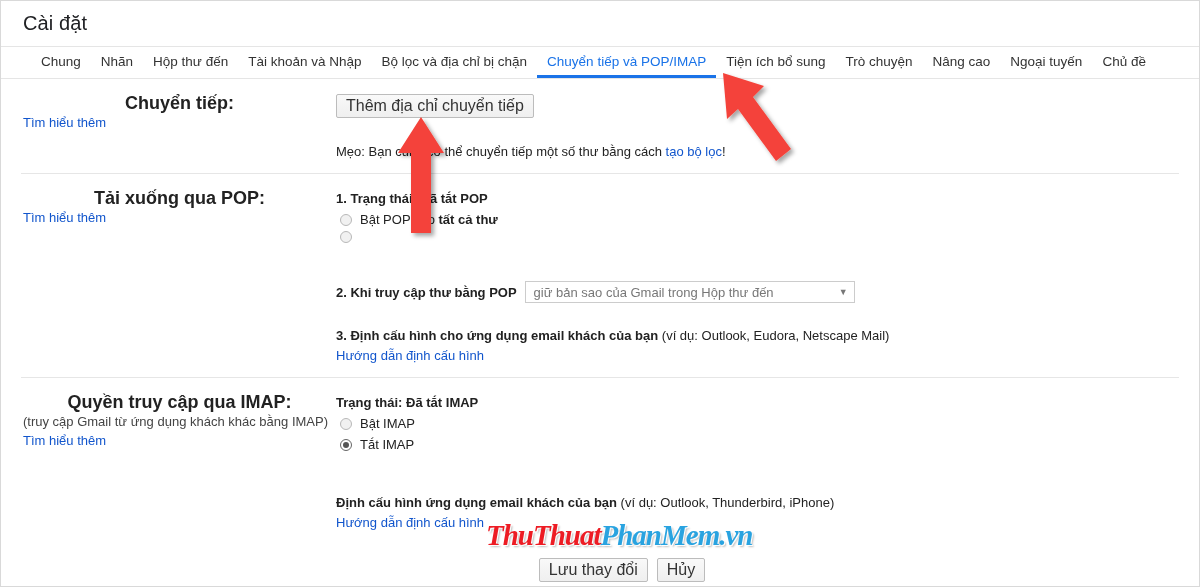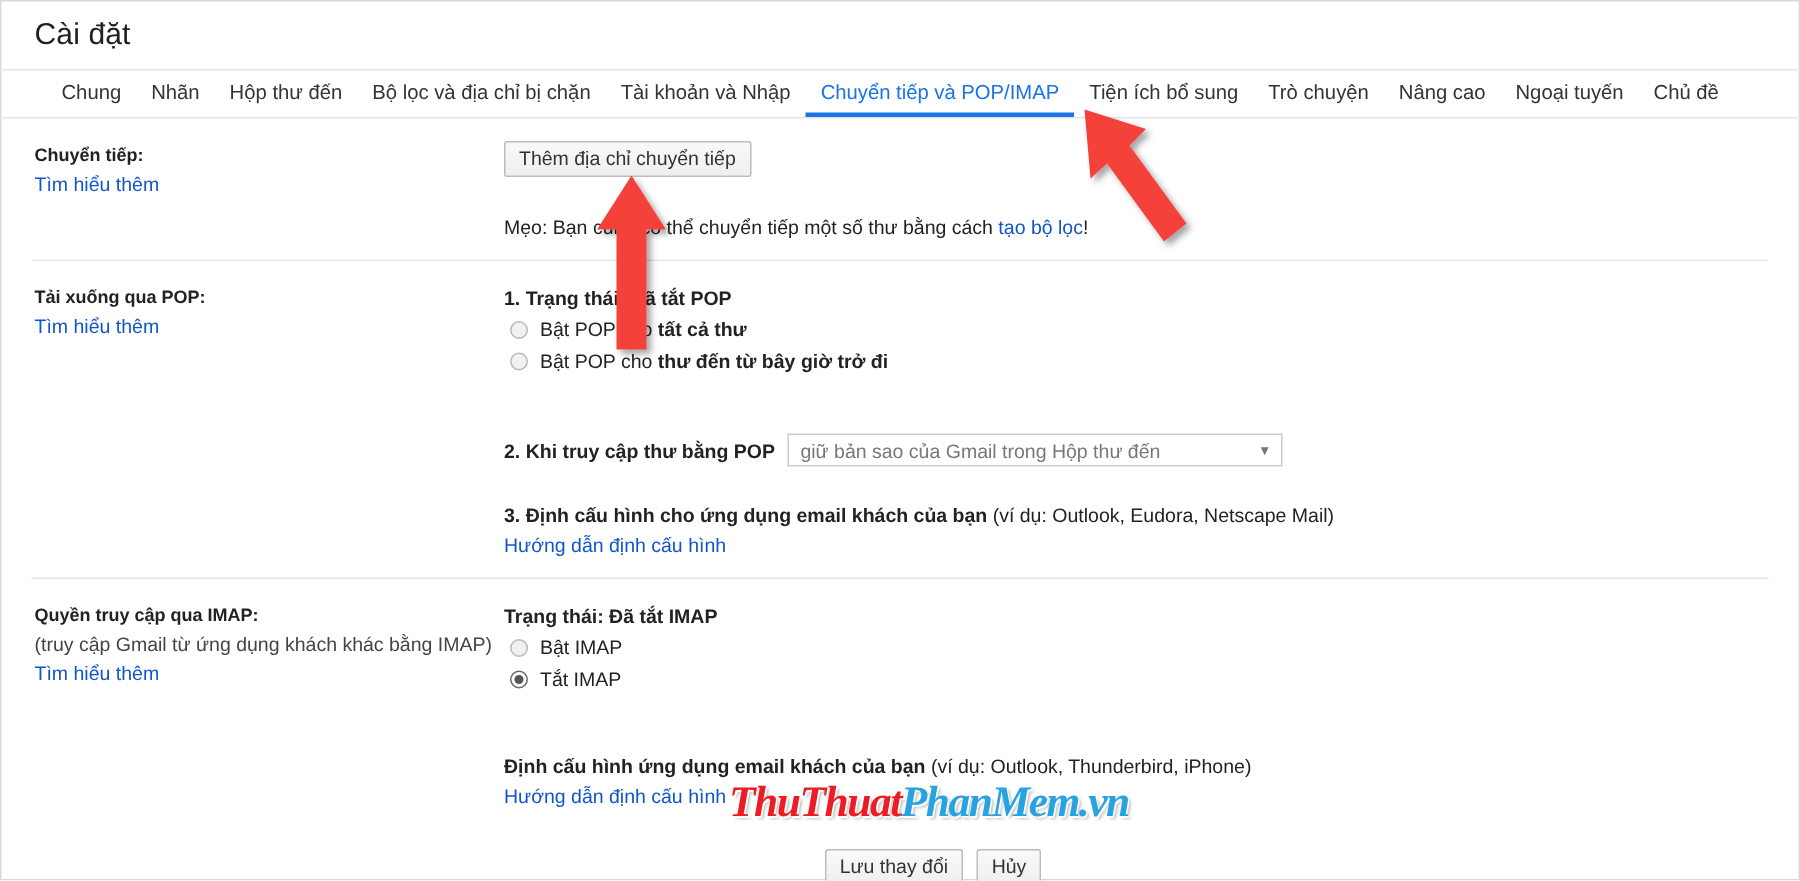--- a/index.html
+++ b/index.html
@@ -84,41 +84,42 @@
     flex: 0 0 313px;
     padding-top: 1px;
   }
   .col-right {
     flex: 1 1 auto;
     padding-top: 1px;
   }
   .lbl-bold {
     font-weight: bold;
     color: #222;
-    font-size: 12px;
+    font-size: 18px;
     line-height: 19px;
+    text-align: center;
   }
   .lbl-note {
     color: #444;
     font-size: 13px;
     line-height: 19px;
   }
   a.link, .link {
     color: #15c; 
     color: #1155cc;
     text-decoration: none;
     font-size: 13px;
     line-height: 19px;
     cursor: pointer;
     display: inline-block;
   }
 
   .btn {
     font-family: "Liberation Sans", sans-serif;
-    font-size: 13px;
+    font-size: 16px;
     color: #333;
     background: #f5f5f5;
     background: linear-gradient(#f9f9f9, #efefef);
     border: 1px solid #bcbcbc;
     border-radius: 2px;
     padding: 3px 9px 4px;
     cursor: pointer;
     line-height: 15px;
   }
   .tip {
@@ -231,24 +232,24 @@
       <div class="tab">
         <span>Chung</span>
       </div>
       <div class="tab">
         <span>Nhãn</span>
       </div>
       <div class="tab">
         <span>Hộp thư đến</span>
       </div>
       <div class="tab">
+        <span>Tài khoản và Nhập</span>
+      </div>
+      <div class="tab">
         <span>Bộ lọc và địa chỉ bị chặn</span>
-      </div>
-      <div class="tab">
-        <span>Tài khoản và Nhập</span>
       </div>
       <div class="tab active" style="color: rgb(26, 115, 232); border-bottom-color: rgb(26, 115, 232);">
         <span>Chuyển tiếp và POP/IMAP</span>
       </div>
       <div class="tab">
         <span>Tiện ích bổ sung</span>
       </div>
       <div class="tab">
         <span>Trò chuyện</span>
       </div>
@@ -289,21 +290,20 @@
           <span class="num">Đã tắt POP</span>
         </div>
 
         <div class="radio-row">
           <span class="radio" id="pop-radio-1"></span>
           <span class="radio-label"><span>Bật POP cho </span><b>tất cả thư</b></span>
         </div>
 
         <div class="radio-row">
           <span class="radio" id="pop-radio-2"></span>
-          <span class="radio-label"><span>Bật POP cho </span><b>thư đến từ bây giờ trở đi</b></span>
         </div>
 
         <div class="pop-step">
           <span class="num">2. Khi truy cập thư bằng POP</span>
           <span class="select-wrap">
             <span>giữ bản sao của Gmail trong Hộp thư đến</span>
             <span class="caret">▼</span>
           </span>
         </div>
 

